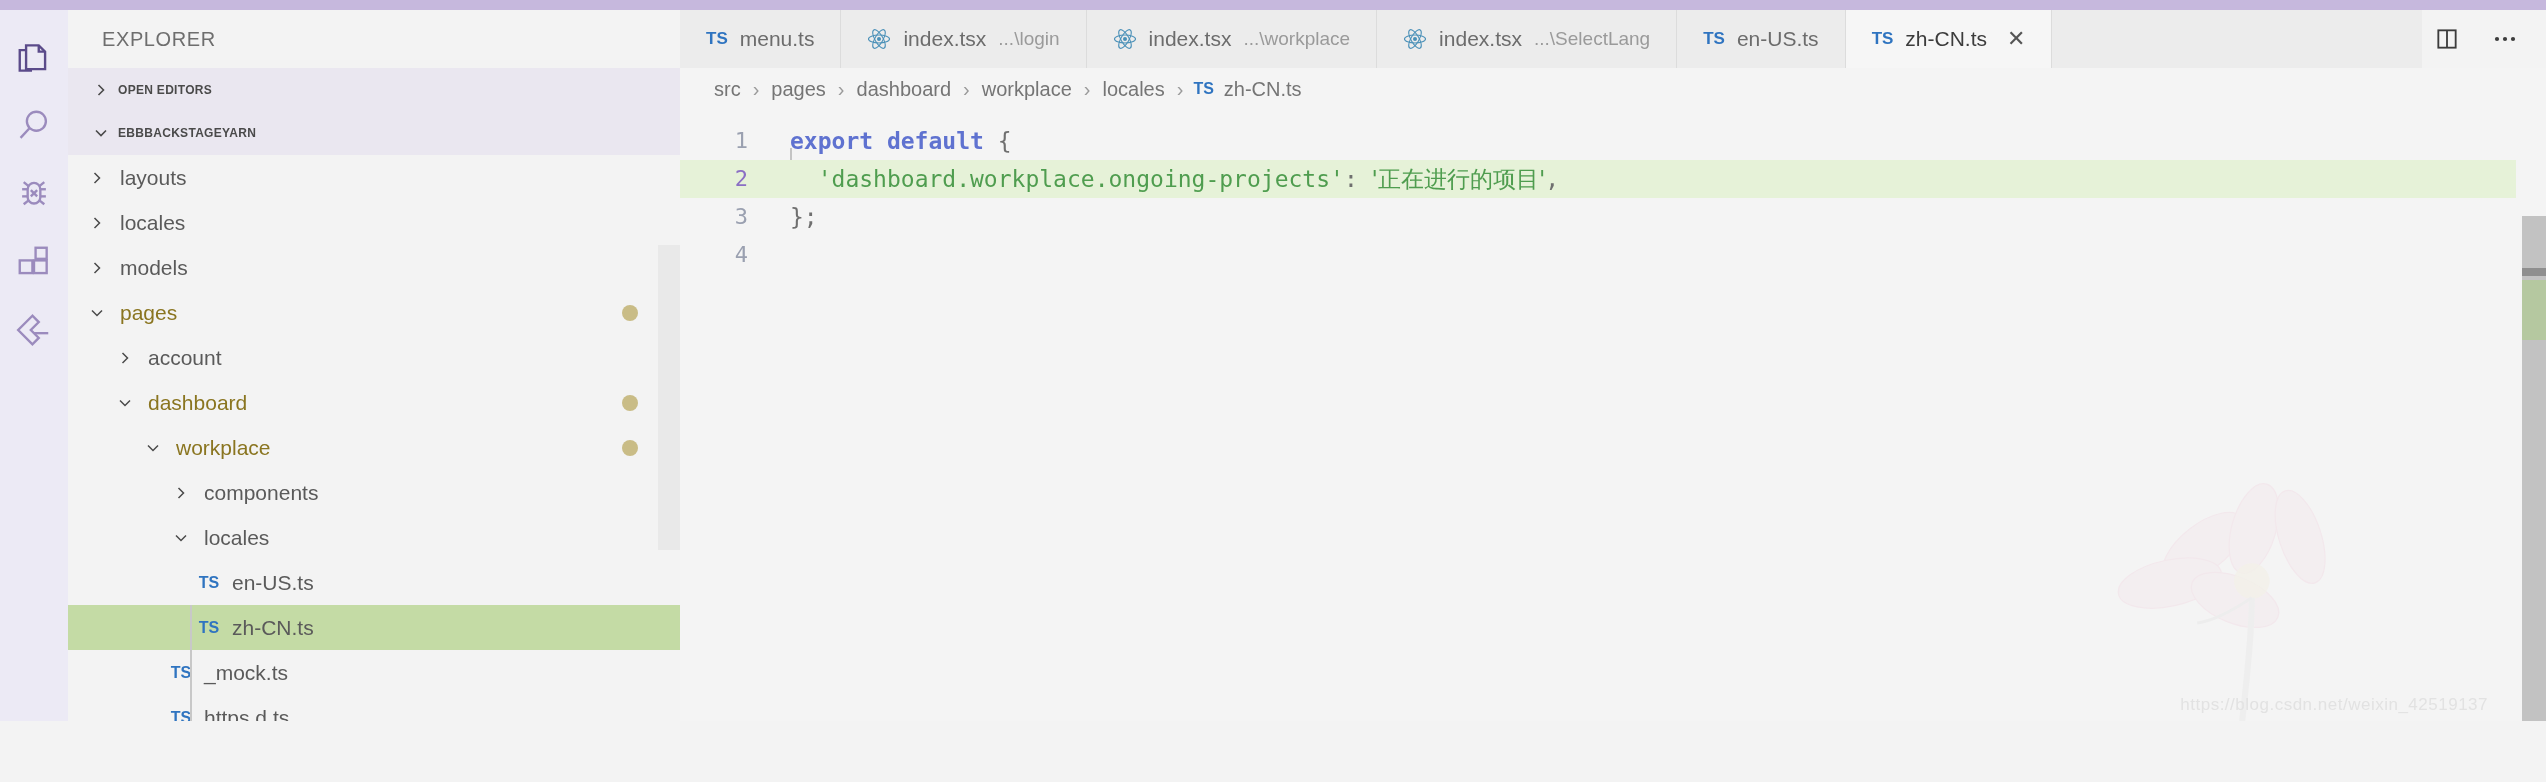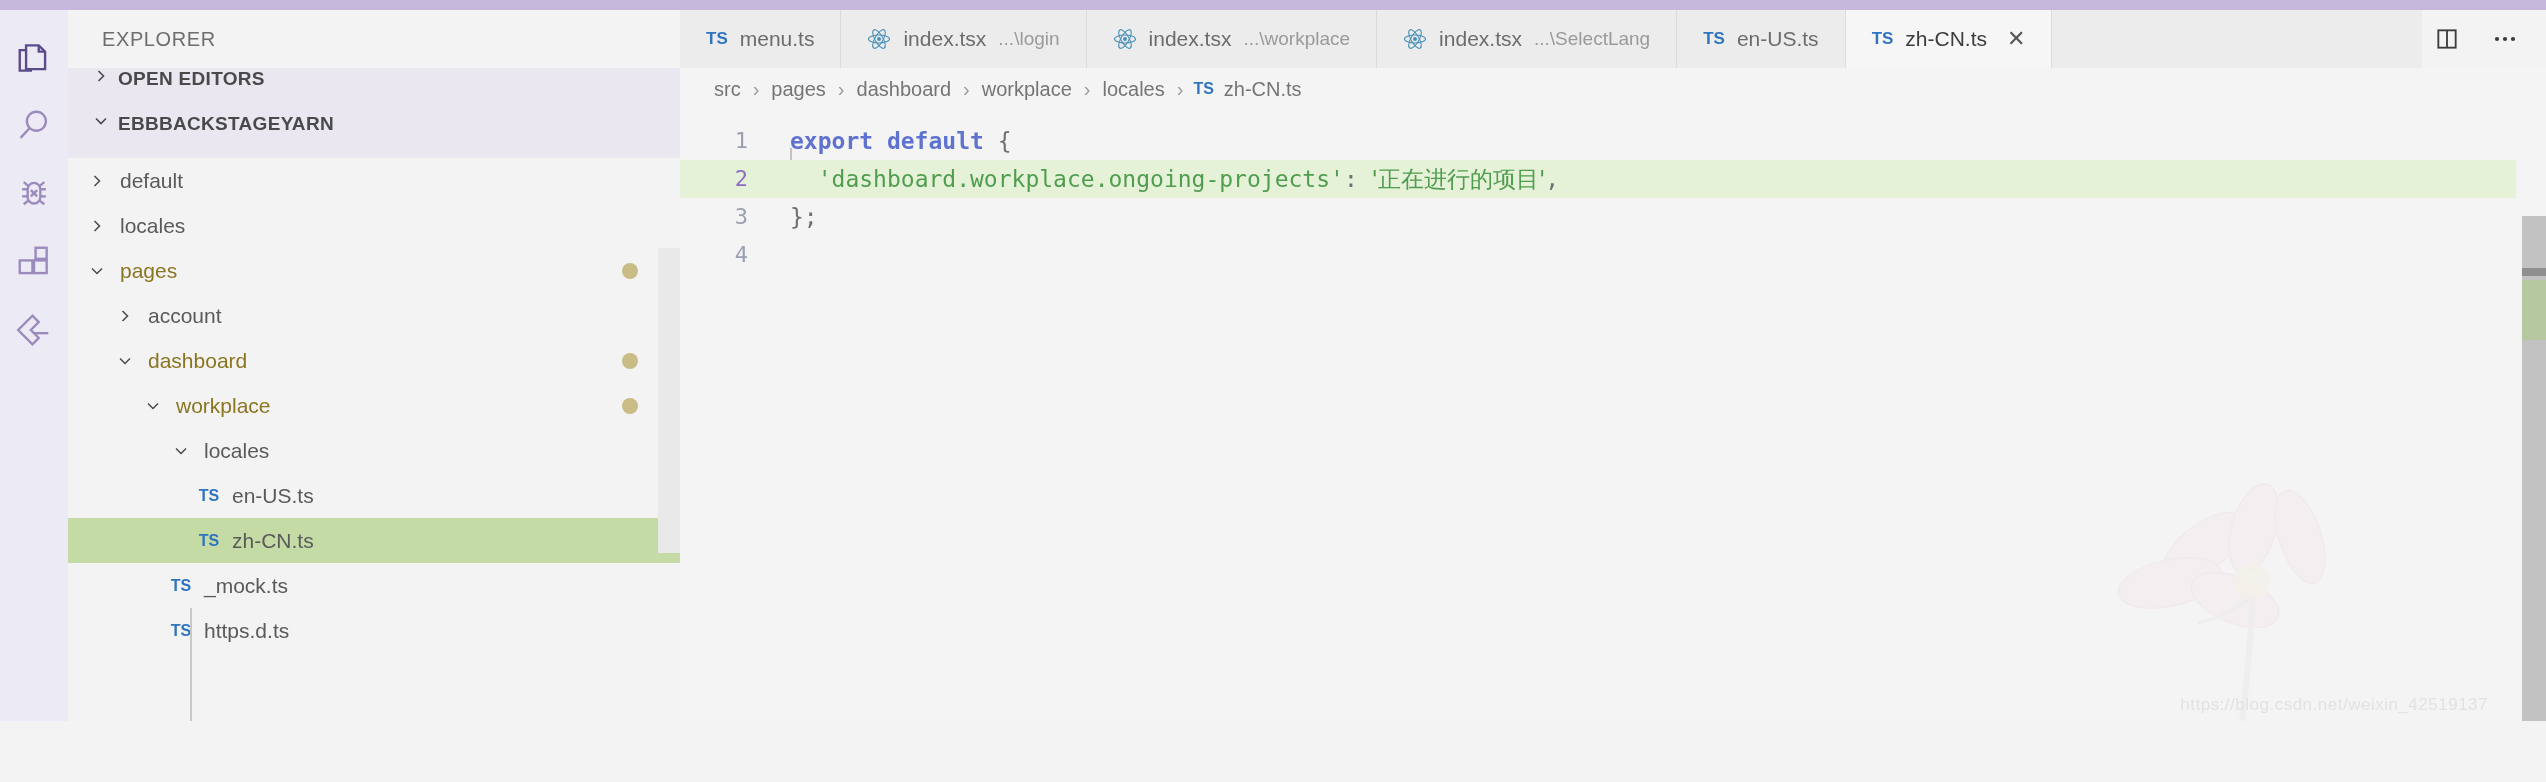--- a/index.html
+++ b/index.html
@@ -61,23 +61,23 @@
     display: flex; align-items: center;
     padding-left: 34px;
     font-size: 20px;
     letter-spacing: 0.6px;
     color: #6e6e6e;
     background: #f3f3f3;
     flex: 0 0 58px;
   }
   .section-header {
     height: 45px;
-    display: flex; align-items: flex-start;
+    display: flex; align-items: center;
     background: #eae7f0;
-    font-size: 19px;
+    font-size: 12px;
     font-weight: bold;
     color: #4a4a4a;
     letter-spacing: 0.3px;
     padding-left: 16px;
   }
   .section-header .twisty { width: 34px; display:flex; align-items:center; justify-content:center; }
   .tree { flex: 1 1 auto; overflow: hidden; position: relative; background:#f3f3f3; }
 
   .tree-row {
     height: 45px;
@@ -380,30 +380,39 @@
 
       <div class="tree">
         <div id="tree-rows" style="position: relative;">
             <div class="tree-row">
               <div style="width: 12px; min-width: 12px;"></div>
               <span class="twisty">
                 <svg width="16" height="16" viewBox="0 0 16 16" fill="none" stroke="#4a4a4a" stroke-width="1.5">
                   <polyline points="5.5,3 10.5,8 5.5,13"></polyline>
                 </svg>
               </span>
-              <span class="row-label">default</span>
+              <span class="row-label">layouts</span>
             </div>
             <div class="tree-row">
               <div style="width: 12px; min-width: 12px;"></div>
               <span class="twisty">
                 <svg width="16" height="16" viewBox="0 0 16 16" fill="none" stroke="#4a4a4a" stroke-width="1.5">
                   <polyline points="5.5,3 10.5,8 5.5,13"></polyline>
                 </svg>
               </span>
               <span class="row-label">locales</span>
+            </div>
+            <div class="tree-row">
+              <div style="width: 12px; min-width: 12px;"></div>
+              <span class="twisty">
+                <svg width="16" height="16" viewBox="0 0 16 16" fill="none" stroke="#4a4a4a" stroke-width="1.5">
+                  <polyline points="5.5,3 10.5,8 5.5,13"></polyline>
+                </svg>
+              </span>
+              <span class="row-label">models</span>
             </div>
             <div class="tree-row folder-mod">
               <div style="width: 12px; min-width: 12px;"></div>
               <span class="twisty">
                 <svg width="16" height="16" viewBox="0 0 16 16" fill="none" stroke="#4a4a4a" stroke-width="1.5">
                   <polyline points="3,5.5 8,10.5 13,5.5"></polyline>
                 </svg>
               </span>
               <span class="row-label">pages</span>
               <span class="mod-dot"></span>
@@ -429,20 +438,29 @@
             </div>
             <div class="tree-row folder-mod">
               <div style="width: 68px; min-width: 68px;"></div>
               <span class="twisty">
                 <svg width="16" height="16" viewBox="0 0 16 16" fill="none" stroke="#4a4a4a" stroke-width="1.5">
                   <polyline points="3,5.5 8,10.5 13,5.5"></polyline>
                 </svg>
               </span>
               <span class="row-label">workplace</span>
               <span class="mod-dot"></span>
+            </div>
+            <div class="tree-row">
+              <div style="width: 96px; min-width: 96px;"></div>
+              <span class="twisty">
+                <svg width="16" height="16" viewBox="0 0 16 16" fill="none" stroke="#4a4a4a" stroke-width="1.5">
+                  <polyline points="5.5,3 10.5,8 5.5,13"></polyline>
+                </svg>
+              </span>
+              <span class="row-label">components</span>
             </div>
             <div class="tree-row">
               <div style="width: 96px; min-width: 96px;"></div>
               <span class="twisty">
                 <svg width="16" height="16" viewBox="0 0 16 16" fill="none" stroke="#4a4a4a" stroke-width="1.5">
                   <polyline points="3,5.5 8,10.5 13,5.5"></polyline>
                 </svg>
               </span>
               <span class="row-label">locales</span>
             </div>

